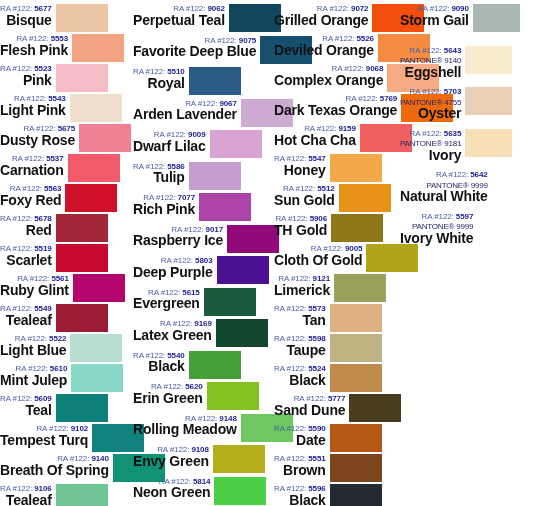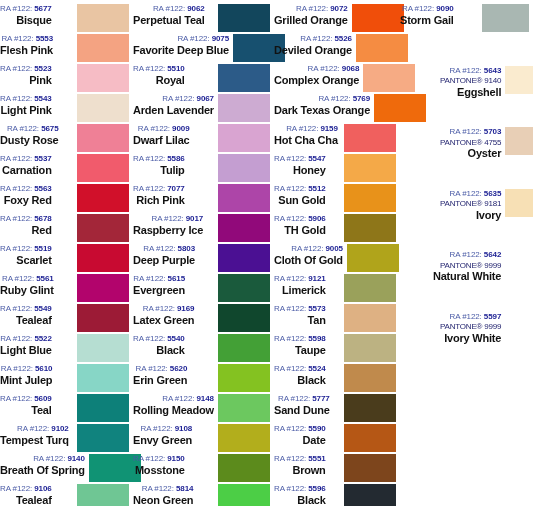--- a/index.html
+++ b/index.html
@@ -17,26 +17,26 @@
     padding:2px 0 0 0;
   }
   .column{
     box-sizing:border-box;
     display:flex;
     flex-direction:column;
   }
   .col-0{width:133px;}
   .col-1{width:141px;}
   .col-2{width:126px;}
-  .col-3{width:133px;gap:20px;}
+  .col-3{width:133px;}
 
   .entry{
     display:flex;
     align-items:flex-start;
-    justify-content:space-between;
+    justify-content:flex-start;
     box-sizing:border-box;
     height:41.6px;
     padding-top:2px;
   }
   .labels{
     text-align:right;
     padding-right:4px;
     line-height:10.5px;
     white-space:nowrap;
     overflow:visible;
@@ -45,24 +45,23 @@
     font-size:8px;
     color:#33348e;
     letter-spacing:-0.1px;
   }
   .code-prefix{color:#4a5ba6;}
   .code-num{color:#1b1f93;font-weight:bold;}
   .pantone-line{
     font-size:8px;
     color:#23246f;
     letter-spacing:-0.2px;
-    margin-left:40px;
   }
   .name-line{
-    font-size:11px;
+    font-size:14px;
     color:#111111;
     font-weight:bold;
     letter-spacing:-0.2px;
   }
   .swatch{
     width:52px;
     height:28px;
     flex:0 0 auto;
     margin-right:4px;
   }
@@ -296,27 +295,20 @@
       </div>
       <div class="entry">
         <div class="labels">
           <div class="code-line"><span class="code-prefix">RA #122:</span> <span class="code-num">9108</span></div>
           <div class="name-line">Envy Green</div>
         </div>
         <div class="swatch" style="background: rgb(178, 174, 28);"></div>
       </div>
       <div class="entry">
         <div class="labels">
-          <div class="code-line"><span class="code-prefix">RA #122:</span> <span class="code-num">9150</span></div>
-          <div class="name-line">Mosstone</div>
-        </div>
-        <div class="swatch" style="background: rgb(92, 139, 28);"></div>
-      </div>
-      <div class="entry">
-        <div class="labels">
           <div class="code-line"><span class="code-prefix">RA #122:</span> <span class="code-num">5814</span></div>
           <div class="name-line">Neon Green</div>
         </div>
         <div class="swatch" style="background: rgb(76, 206, 70);"></div>
       </div>
     </div>
     <div class="column col-2">
       <div class="entry">
         <div class="labels">
           <div class="code-line"><span class="code-prefix">RA #122:</span> <span class="code-num">9072</span></div>

